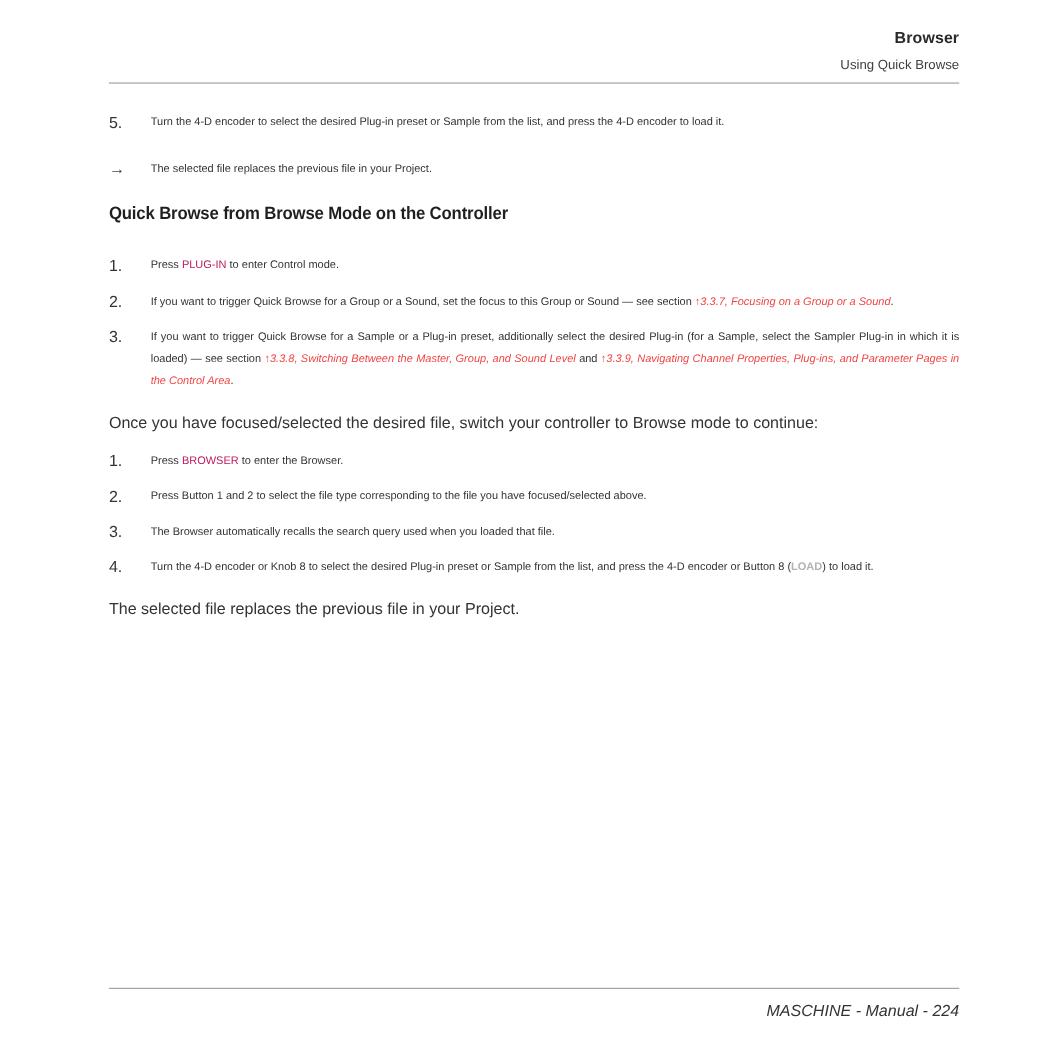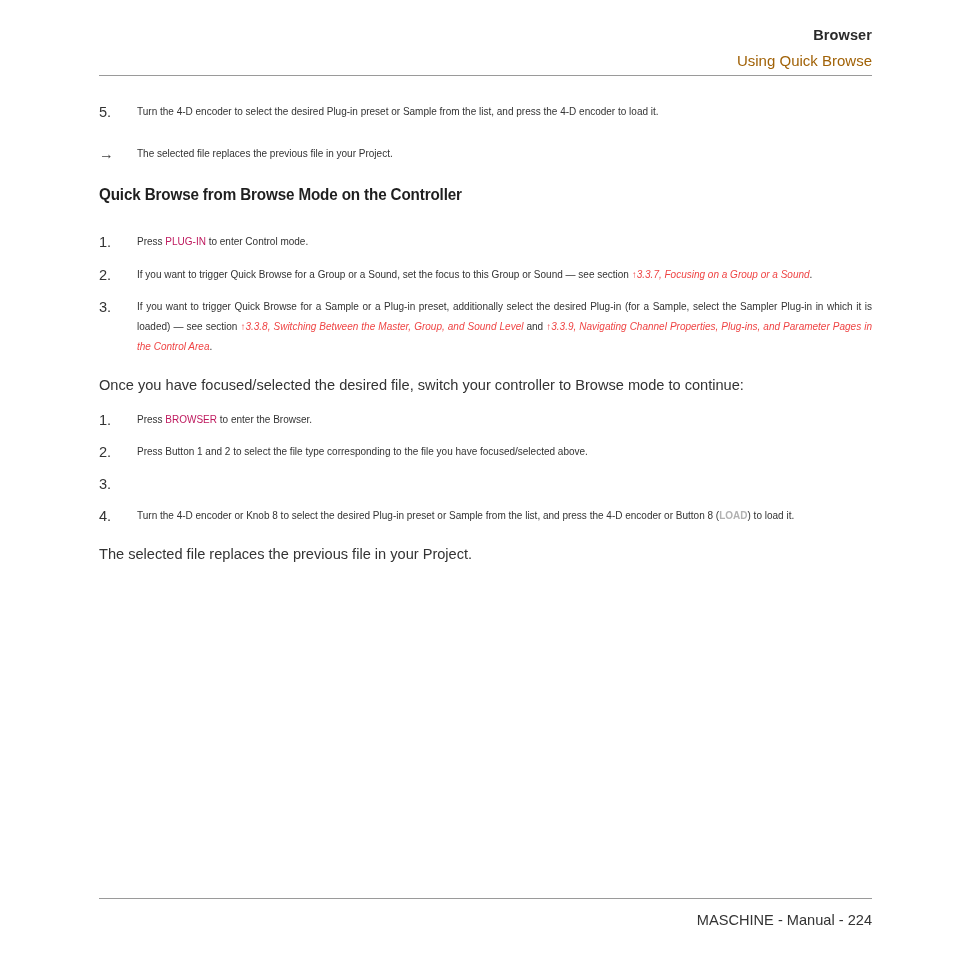--- a/index.html
+++ b/index.html
@@ -33,22 +33,22 @@
   }
   .header-title {
     font-size: 14.5px;
     font-weight: bold;
     color: #2a2a2a;
     letter-spacing: 0.1px;
     line-height: 1.25;
     font-family: "Liberation Sans", "DejaVu Sans", sans-serif;
   }
   .header-sub {
-    font-size: 15px;
-    color: #a16207;
+    font-size: 12px;
+    color: #404040;
     margin-top: 8px;
     line-height: 1.2;
   }
   .rule {
     position: absolute;
     left: 99px;
     width: 773px;
     height: 1px;
     background: #9a9a9a;
   }
@@ -136,20 +136,21 @@
 
   
   .page-footer {
     position: absolute;
     left: 99px;
     width: 773px;
     top: 912px;
     text-align: right;
     font-size: 14.6px;
     color: #333333;
+    font-style: italic;
   }
 </style>
 </head>
 <body>
 
 <div class="page">
 
   <div class="page-header">
     <div class="header-title">Browser</div>
     <div class="header-sub">Using Quick Browse</div>
@@ -214,20 +215,21 @@
     <div class="list-item">
       <div class="marker">2.</div>
       <div class="item-body">Press Button 1 and 2 to select the file type corresponding to the file you have focused/selected above.</div>
     </div>
 
     <div class="gap-12"></div>
 
     <div class="list-item">
       <div class="marker">3.</div>
       <div class="item-body no-justify">
+        <div>The Browser automatically recalls the search query used when you loaded that file.</div>
       </div>
     </div>
 
     <div class="gap-12"></div>
 
     <div class="list-item">
       <div class="marker">4.</div>
       <div class="item-body"><span>Turn the 4-D encoder or Knob 8 to select the desired Plug-in preset or Sample from the list, and press the 4-D encoder or Button 8 (</span><span class="dim">LOAD</span><span>) to load it.</span></div>
     </div>
 

